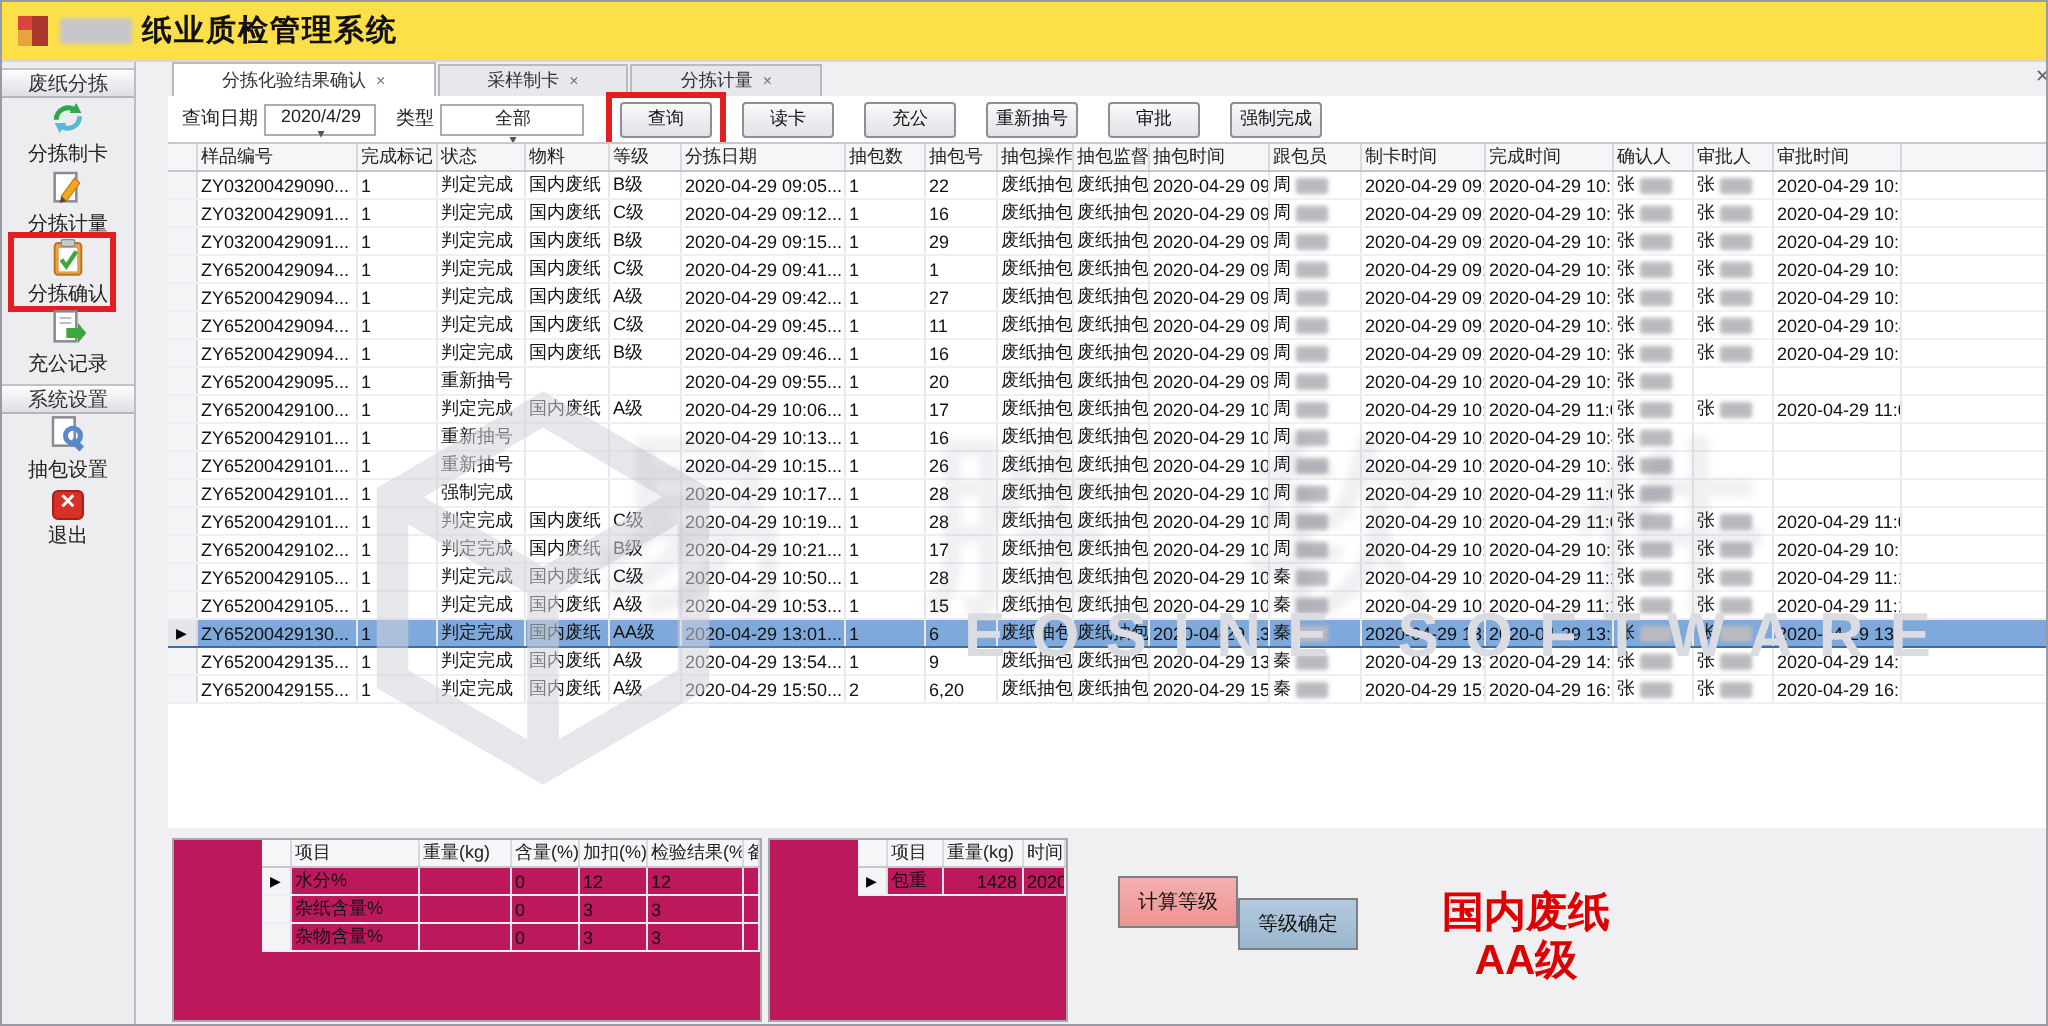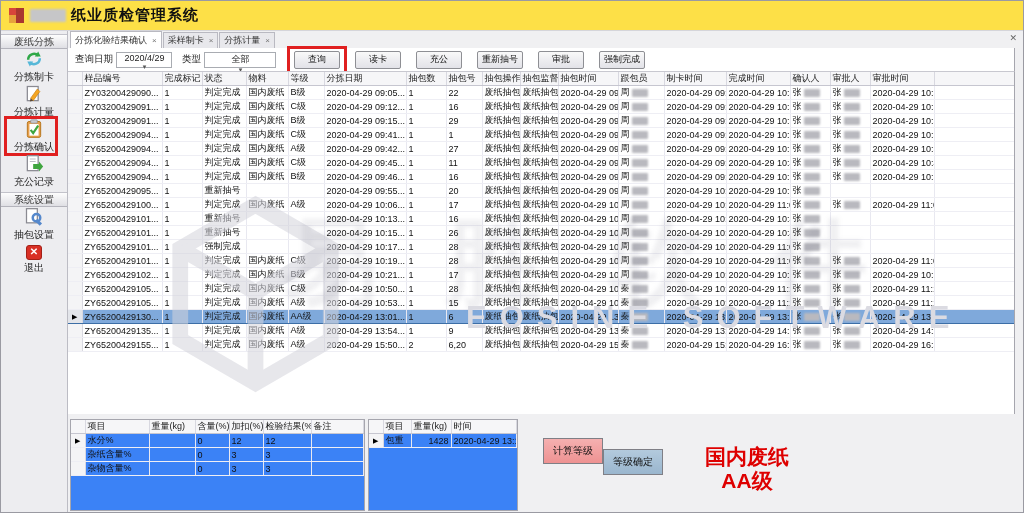--- a/index.html
+++ b/index.html
@@ -8,35 +8,35 @@
 
   
   .titlebar { height:30px; background:#fde047; border-bottom:1px solid #d5d5da; display:flex; align-items:center; padding-left:8px; }
   .logo-grid { width:15px; height:15px; display:grid; grid-template-columns:7px 8px; grid-template-rows:7px 8px; gap:0; }
   .lg-tl { background:#d8453a; } .lg-bl { background:#e7a33c; }
   .lg-r  { grid-column:2; grid-row:1 / span 2; background:#a93730; }
   .logo-redact { width:36px; height:13px; background:#c6c6c8; margin-left:6px; filter:blur(1px); border-radius:1px; }
   .app-title { margin-left:5px; font-size:15px; font-weight:bold; color:#111; letter-spacing:1px; }
 
   
-  .bodyrow { display:flex; height:483px; }
+  .bodyrow { display:flex; height:483px;gap:16px; }
 
   
   .sidebar { position:relative; width:67px; background:#ededf0; border-right:1px solid #bcbcc4; flex:none; }
   .group-header { height:15px; margin-top:3px; background:linear-gradient(#fdfdfd,#dfdfe4); border-top:1px solid #c2c2ca; border-bottom:1px solid #b4b4bc; font-size:10px; color:#333; display:flex; align-items:center; justify-content:center; }
   .nav-item { position:relative; height:35px; display:flex; flex-direction:column; align-items:center; justify-content:center; cursor:pointer; }
   .nav-item svg { width:20px; height:20px; flex:none; }
   .nav-label { font-size:10px; color:#222; margin-top:1px; white-space:nowrap; }
   .hl-box-side { position:absolute; left:3px; right:9px; top:-3px; bottom:-2px; border:3px solid #e02020; pointer-events:none; }
   .exit-glyph { width:16px; height:15px; background:#d93025; border:1px solid #a32017; border-radius:3px; color:#fff; font-size:10px; font-weight:bold; display:flex; align-items:center; justify-content:center; line-height:1; }
 
   
   .main { flex:1; display:flex; flex-direction:column; background:#f0f0f2; }
   .tabstrip { height:17px; display:flex; align-items:flex-end; padding-left:2px; background:#f0f0f2; position:relative; }
-  .tab { height:16px; display:flex; align-items:center; padding:0 4px; font-size:9px; color:#333; background:#e8e8ec; border:1px solid #b9b9c1; border-bottom:none; margin-right:1px; cursor:pointer; white-space:nowrap; }
+  .tab { height:16px; display:flex; align-items:center; padding:0 24px; font-size:9px; color:#333; background:#e8e8ec; border:1px solid #b9b9c1; border-bottom:none; margin-right:1px; cursor:pointer; white-space:nowrap; }
   .tab.active { background:#ffffff; height:17px; }
   .tab-x { margin-left:5px; color:#777; font-size:8px; }
   .strip-close { position:absolute; right:6px; top:2px; font-size:9px; color:#666; cursor:pointer; }
 
   .toolbar { height:23px; background:#ffffff; width:947px; border-right:1px solid #a6a6ae; display:flex; align-items:center; padding-left:7px; font-size:9.5px; color:#222; }
   .tb-label { white-space:nowrap; }
   .combo { height:16px; background:#fff; border:1px solid #a9acb2; display:flex; align-items:center; justify-content:space-between; padding:0 2px 0 3px; font-size:9px; cursor:pointer;flex-direction:column; }
   .combo-date { width:56px; margin-left:3px; margin-right:10px; }
   .combo-type { width:72px; margin-left:3px; }
   .combo-arrow { color:#555; font-size:7px; }
@@ -57,21 +57,21 @@
   .redact { display:inline-block; width:16px; height:8px; background:#b9b9bf; margin-left:2px; filter:blur(1px); vertical-align:middle; border-radius:1px; }
 
   
   .watermark { position:absolute; inset:0; pointer-events:none; overflow:hidden; }
   .wm-hex { position:absolute; left:100px; top:122px; width:175px; height:200px; opacity:0.55; }
   .wm-cn { position:absolute; left:215px; top:128px; font-size:95px; font-weight:bold; letter-spacing:68px; color:rgba(110,110,130,0.10); filter:blur(2px); white-space:nowrap; }
   .wm-en { position:absolute; left:398px; top:228px; font-size:31px; font-weight:bold; letter-spacing:13px; color:#dbdbe2; white-space:nowrap; }
 
   
   .bottom { height:100px; background:#f0f0f2; display:flex; align-items:flex-start; padding:5px 0 0 2px; }
-  .panel { background:#3b82f6; border:1px solid #a6a6ae; overflow:hidden; }
+  .panel { background:#be185d; border:1px solid #a6a6ae; overflow:hidden;padding-left:44px; }
   .panel-left { width:295px; height:92px; }
   .panel-mid { width:150px; height:92px; margin-left:3px; }
   .panel table { width:100%; font-size:9px; }
   .actions { margin-left:25px; margin-top:19px; display:flex; flex-direction:row; }
   .calc-btn, .confirm-btn { width:60px; height:26px; font-size:10px; color:#111; border:1px solid #7f7f86; cursor:pointer; font-family:inherit; }
   .calc-btn { background:linear-gradient(#f5b0b0,#ee9292); }
   .confirm-btn { margin-top:11px; background:linear-gradient(#b3cadd,#9ab6ce);font-family:Liberation Mono, monospace; }
   .annotation { margin-left:42px; margin-top:26px; text-align:center; font-weight:bold; font-size:21px; color:#de0000; line-height:1.15; }
 </style>
 </head>

